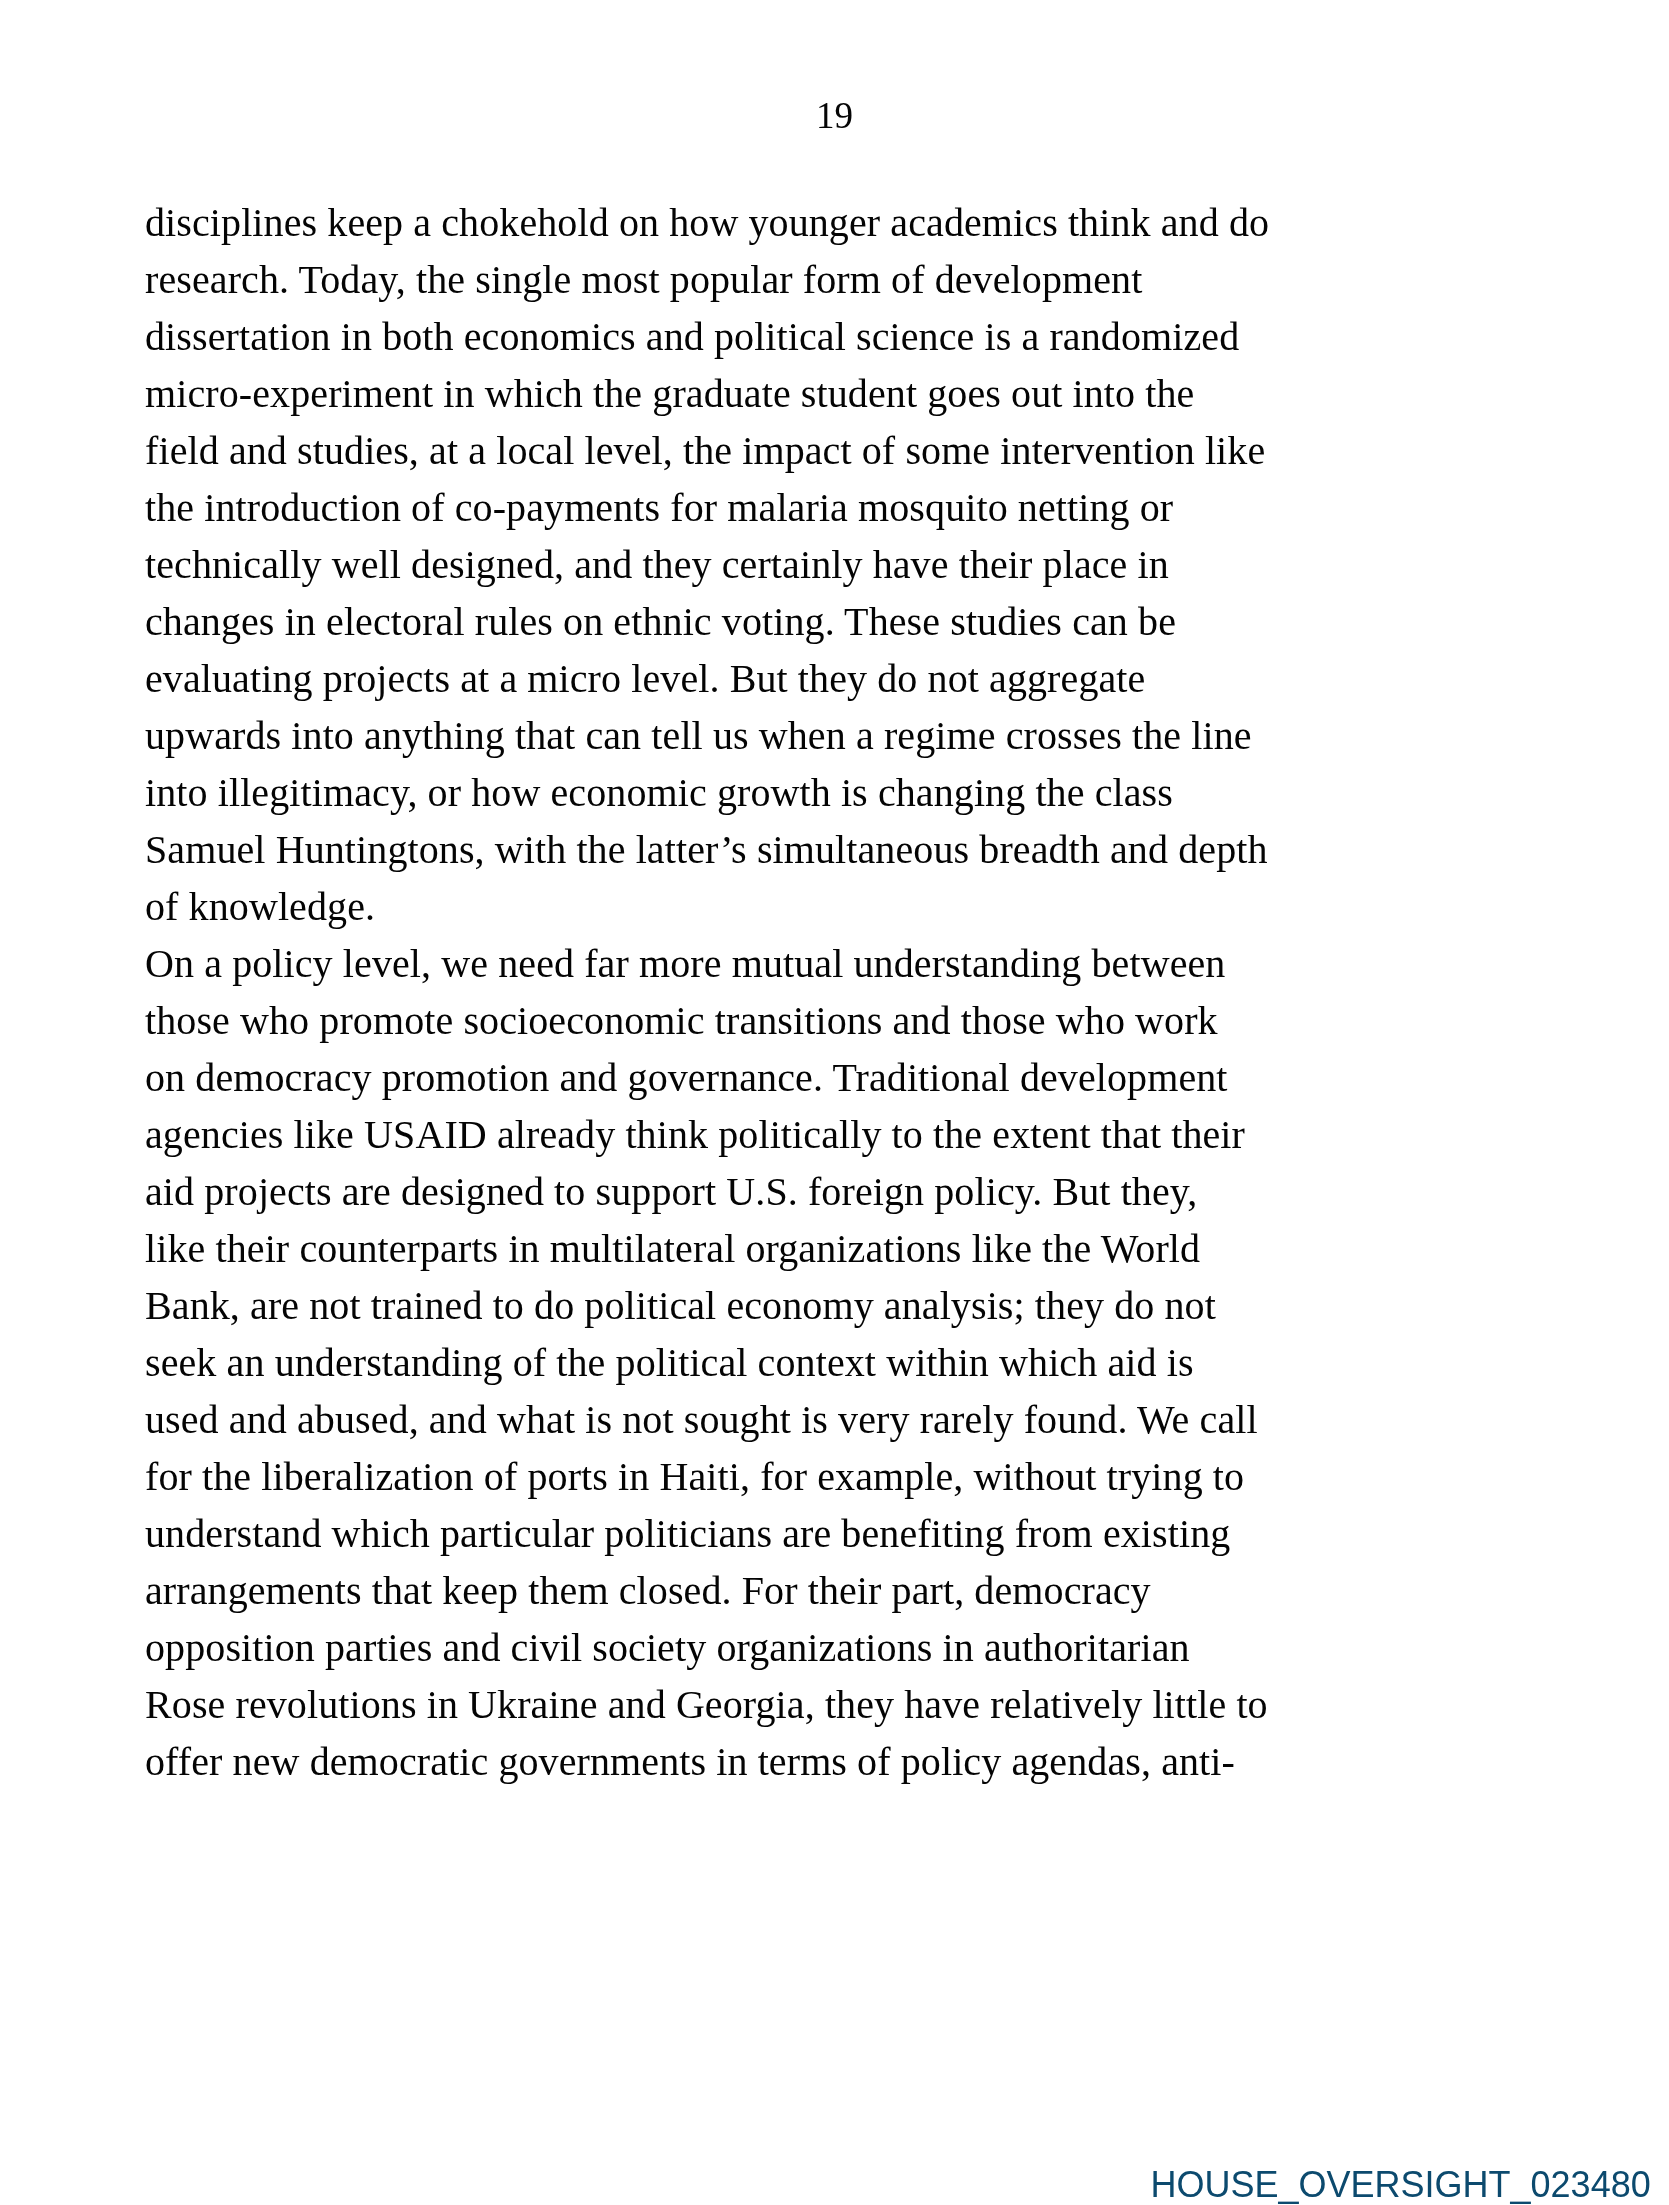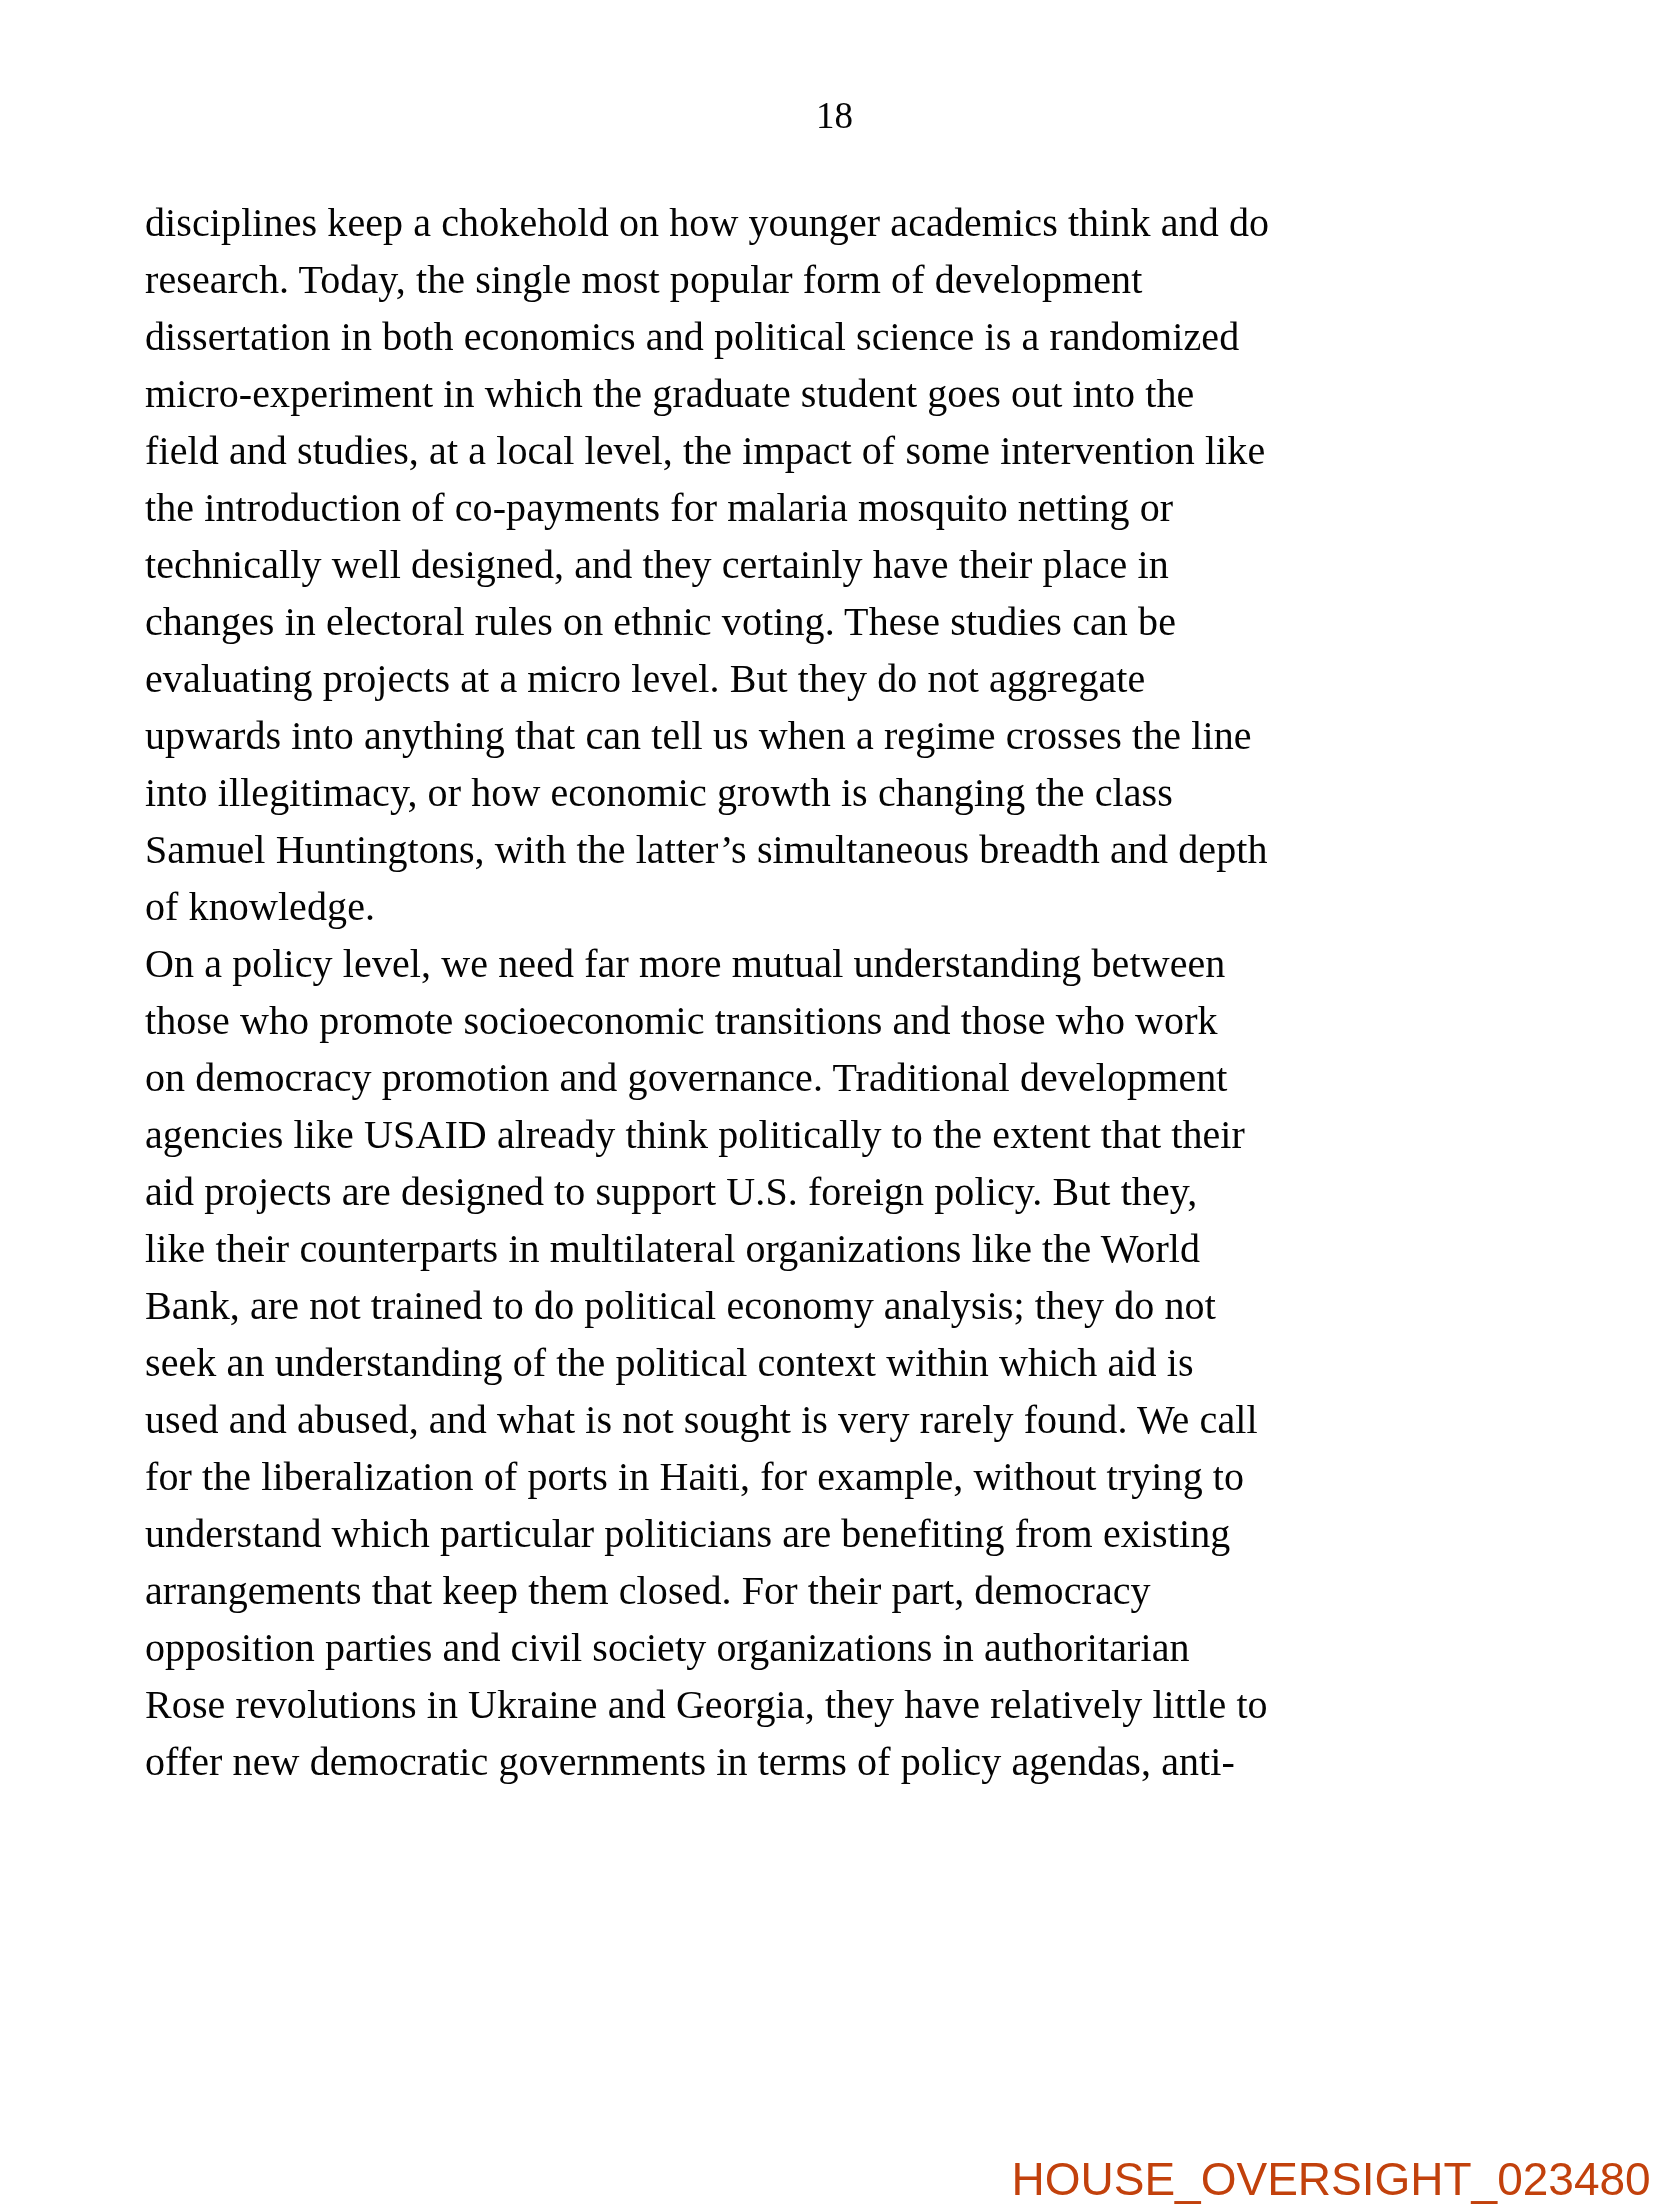--- a/index.html
+++ b/index.html
@@ -37,31 +37,31 @@
     letter-spacing: 0.1px;
   }
   .text-line {
     white-space: nowrap;
   }
   .bates-stamp {
     position: absolute;
     right: 18.3px;
     bottom: 0px;
     font-family: "Liberation Sans", "DejaVu Sans", sans-serif;
-    font-size: 46px;
+    font-size: 36px;
     line-height: 1.1;
-    color: #c2410c;
+    color: #0c4a6e;
   }
 </style>
 </head>
 <body>
 
 <div class="page">
 
-  <div class="page-number">18</div>
+  <div class="page-number">19</div>
 
   <div class="body-text">
     <div class="text-line">disciplines keep a chokehold on how younger academics think and do</div>
     <div class="text-line">research. Today, the single most popular form of development</div>
     <div class="text-line">dissertation in both economics and political science is a randomized</div>
     <div class="text-line">micro-experiment in which the graduate student goes out into the</div>
     <div class="text-line">field and studies, at a local level, the impact of some intervention like</div>
     <div class="text-line">the introduction of co-payments for malaria mosquito netting or</div>
     <div class="text-line">technically well designed, and they certainly have their place in</div>
     <div class="text-line">changes in electoral rules on ethnic voting. These studies can be</div>

